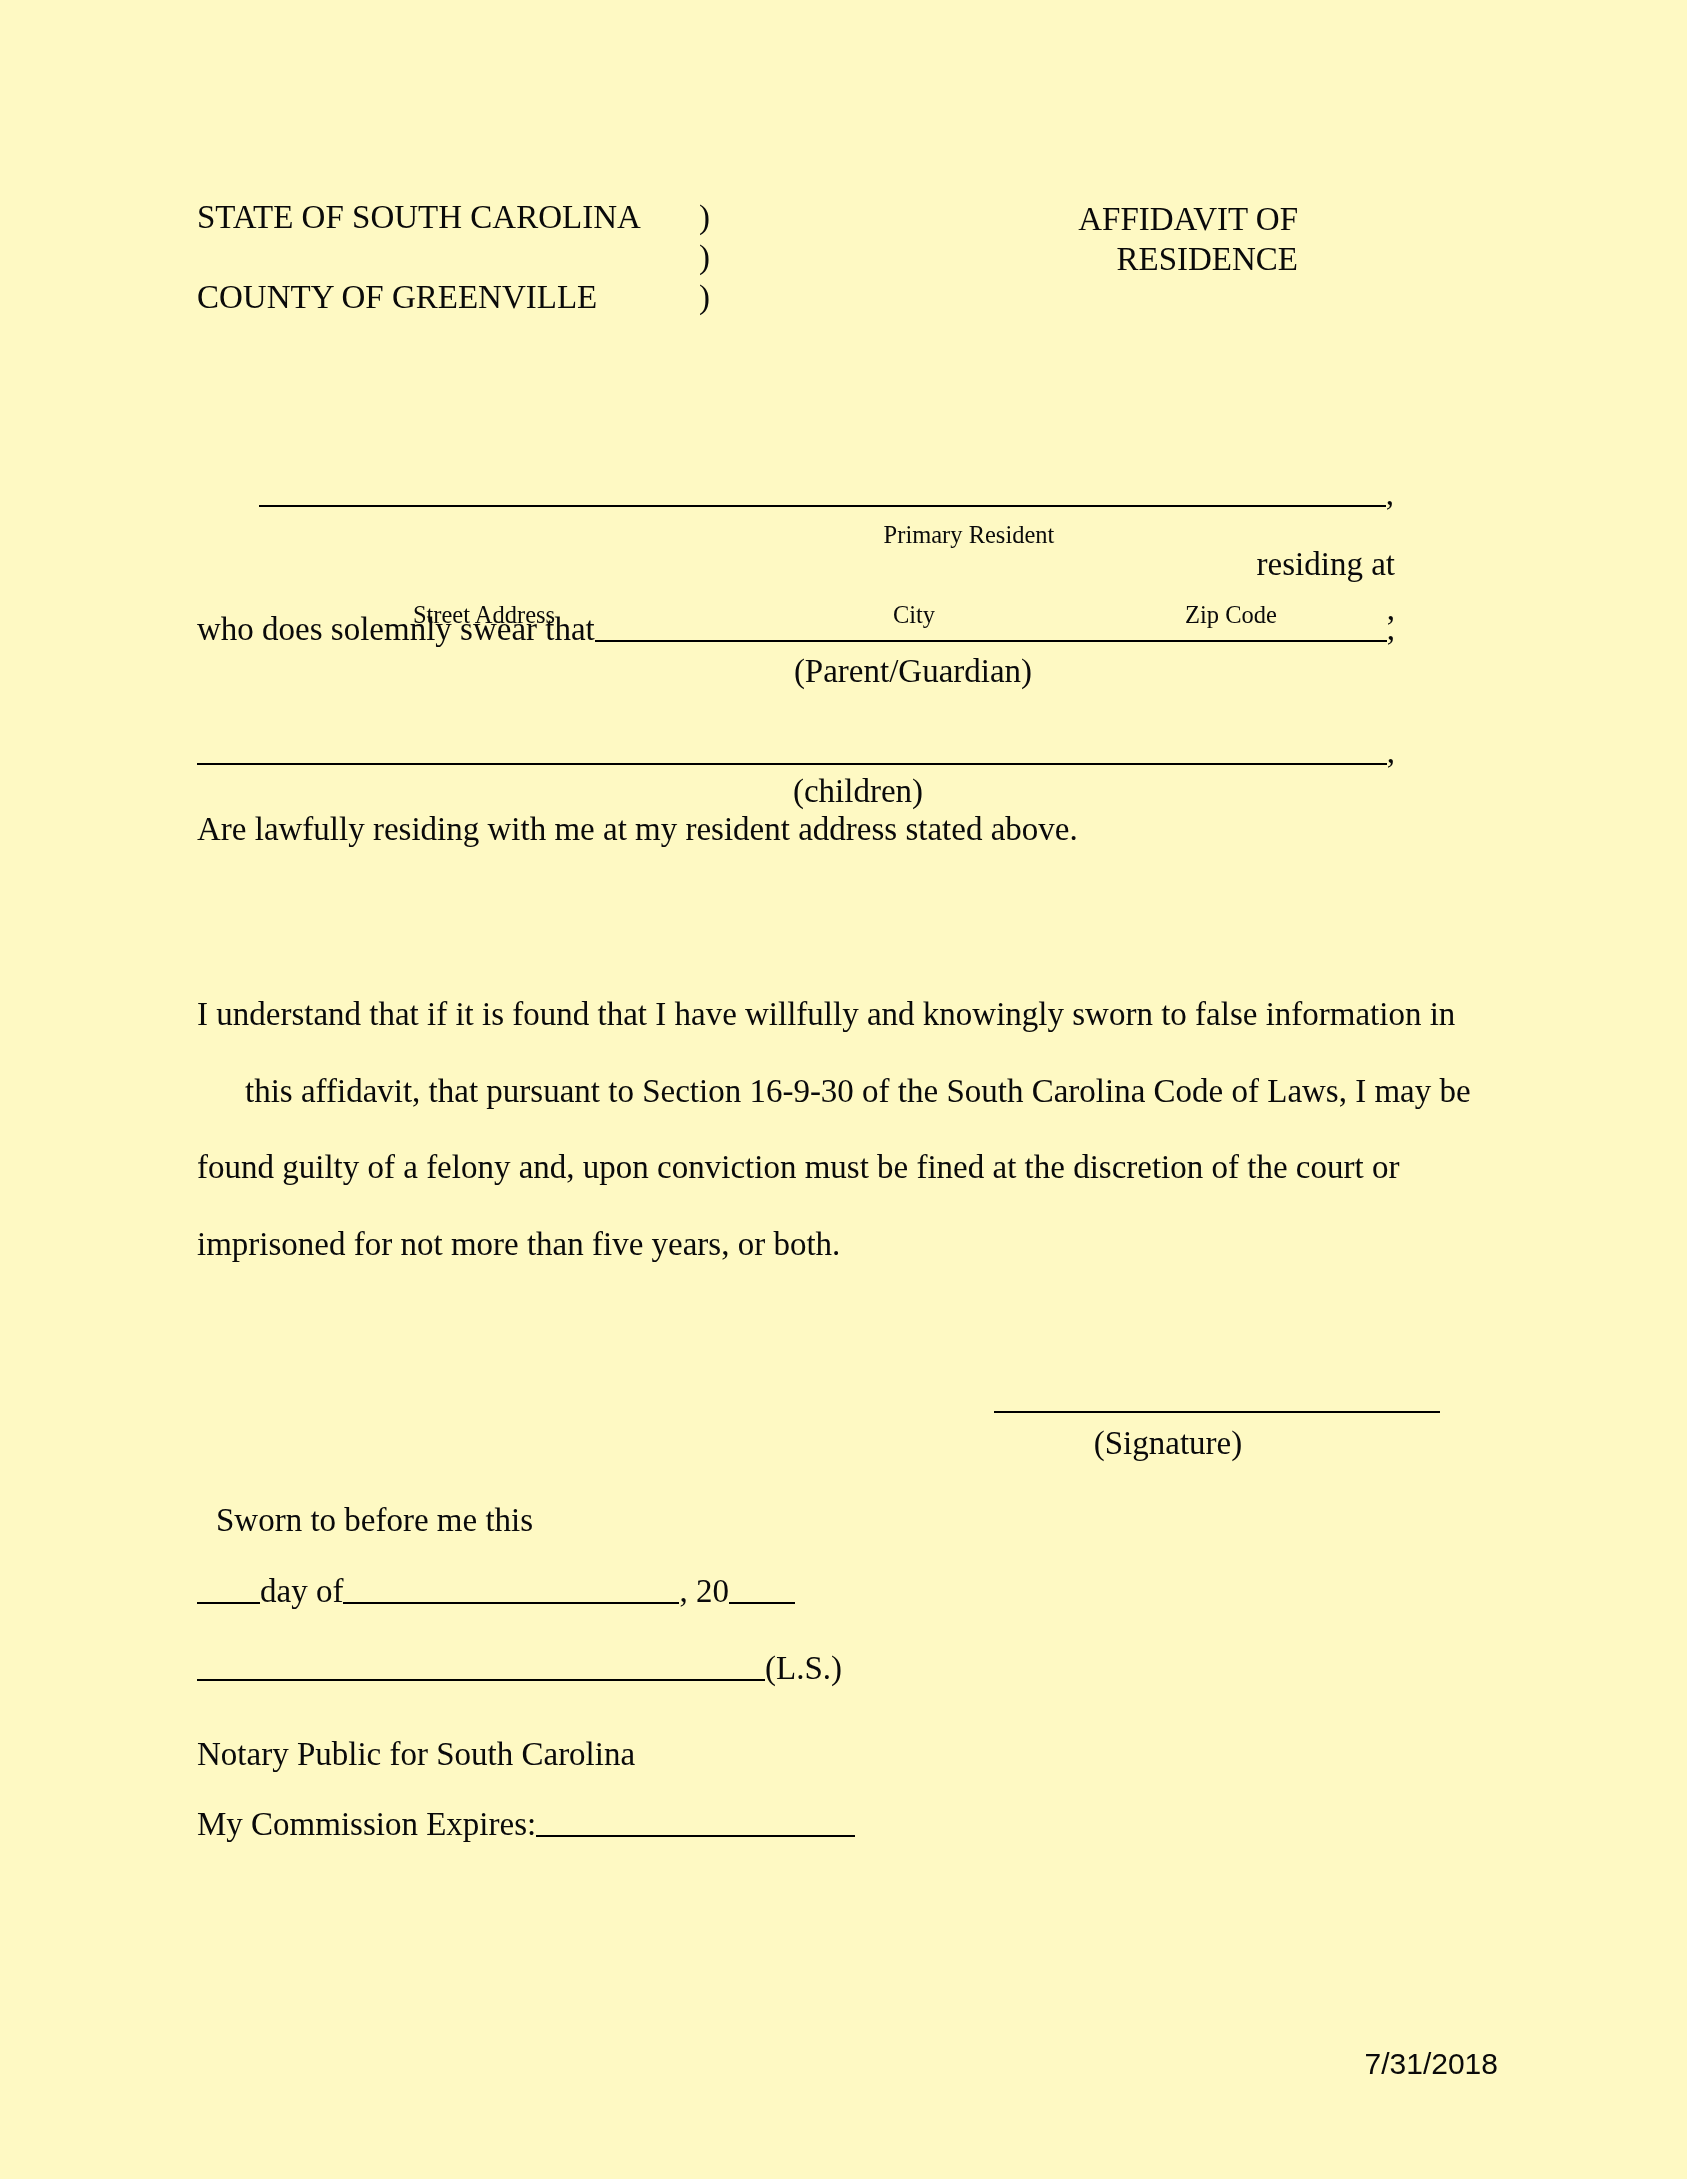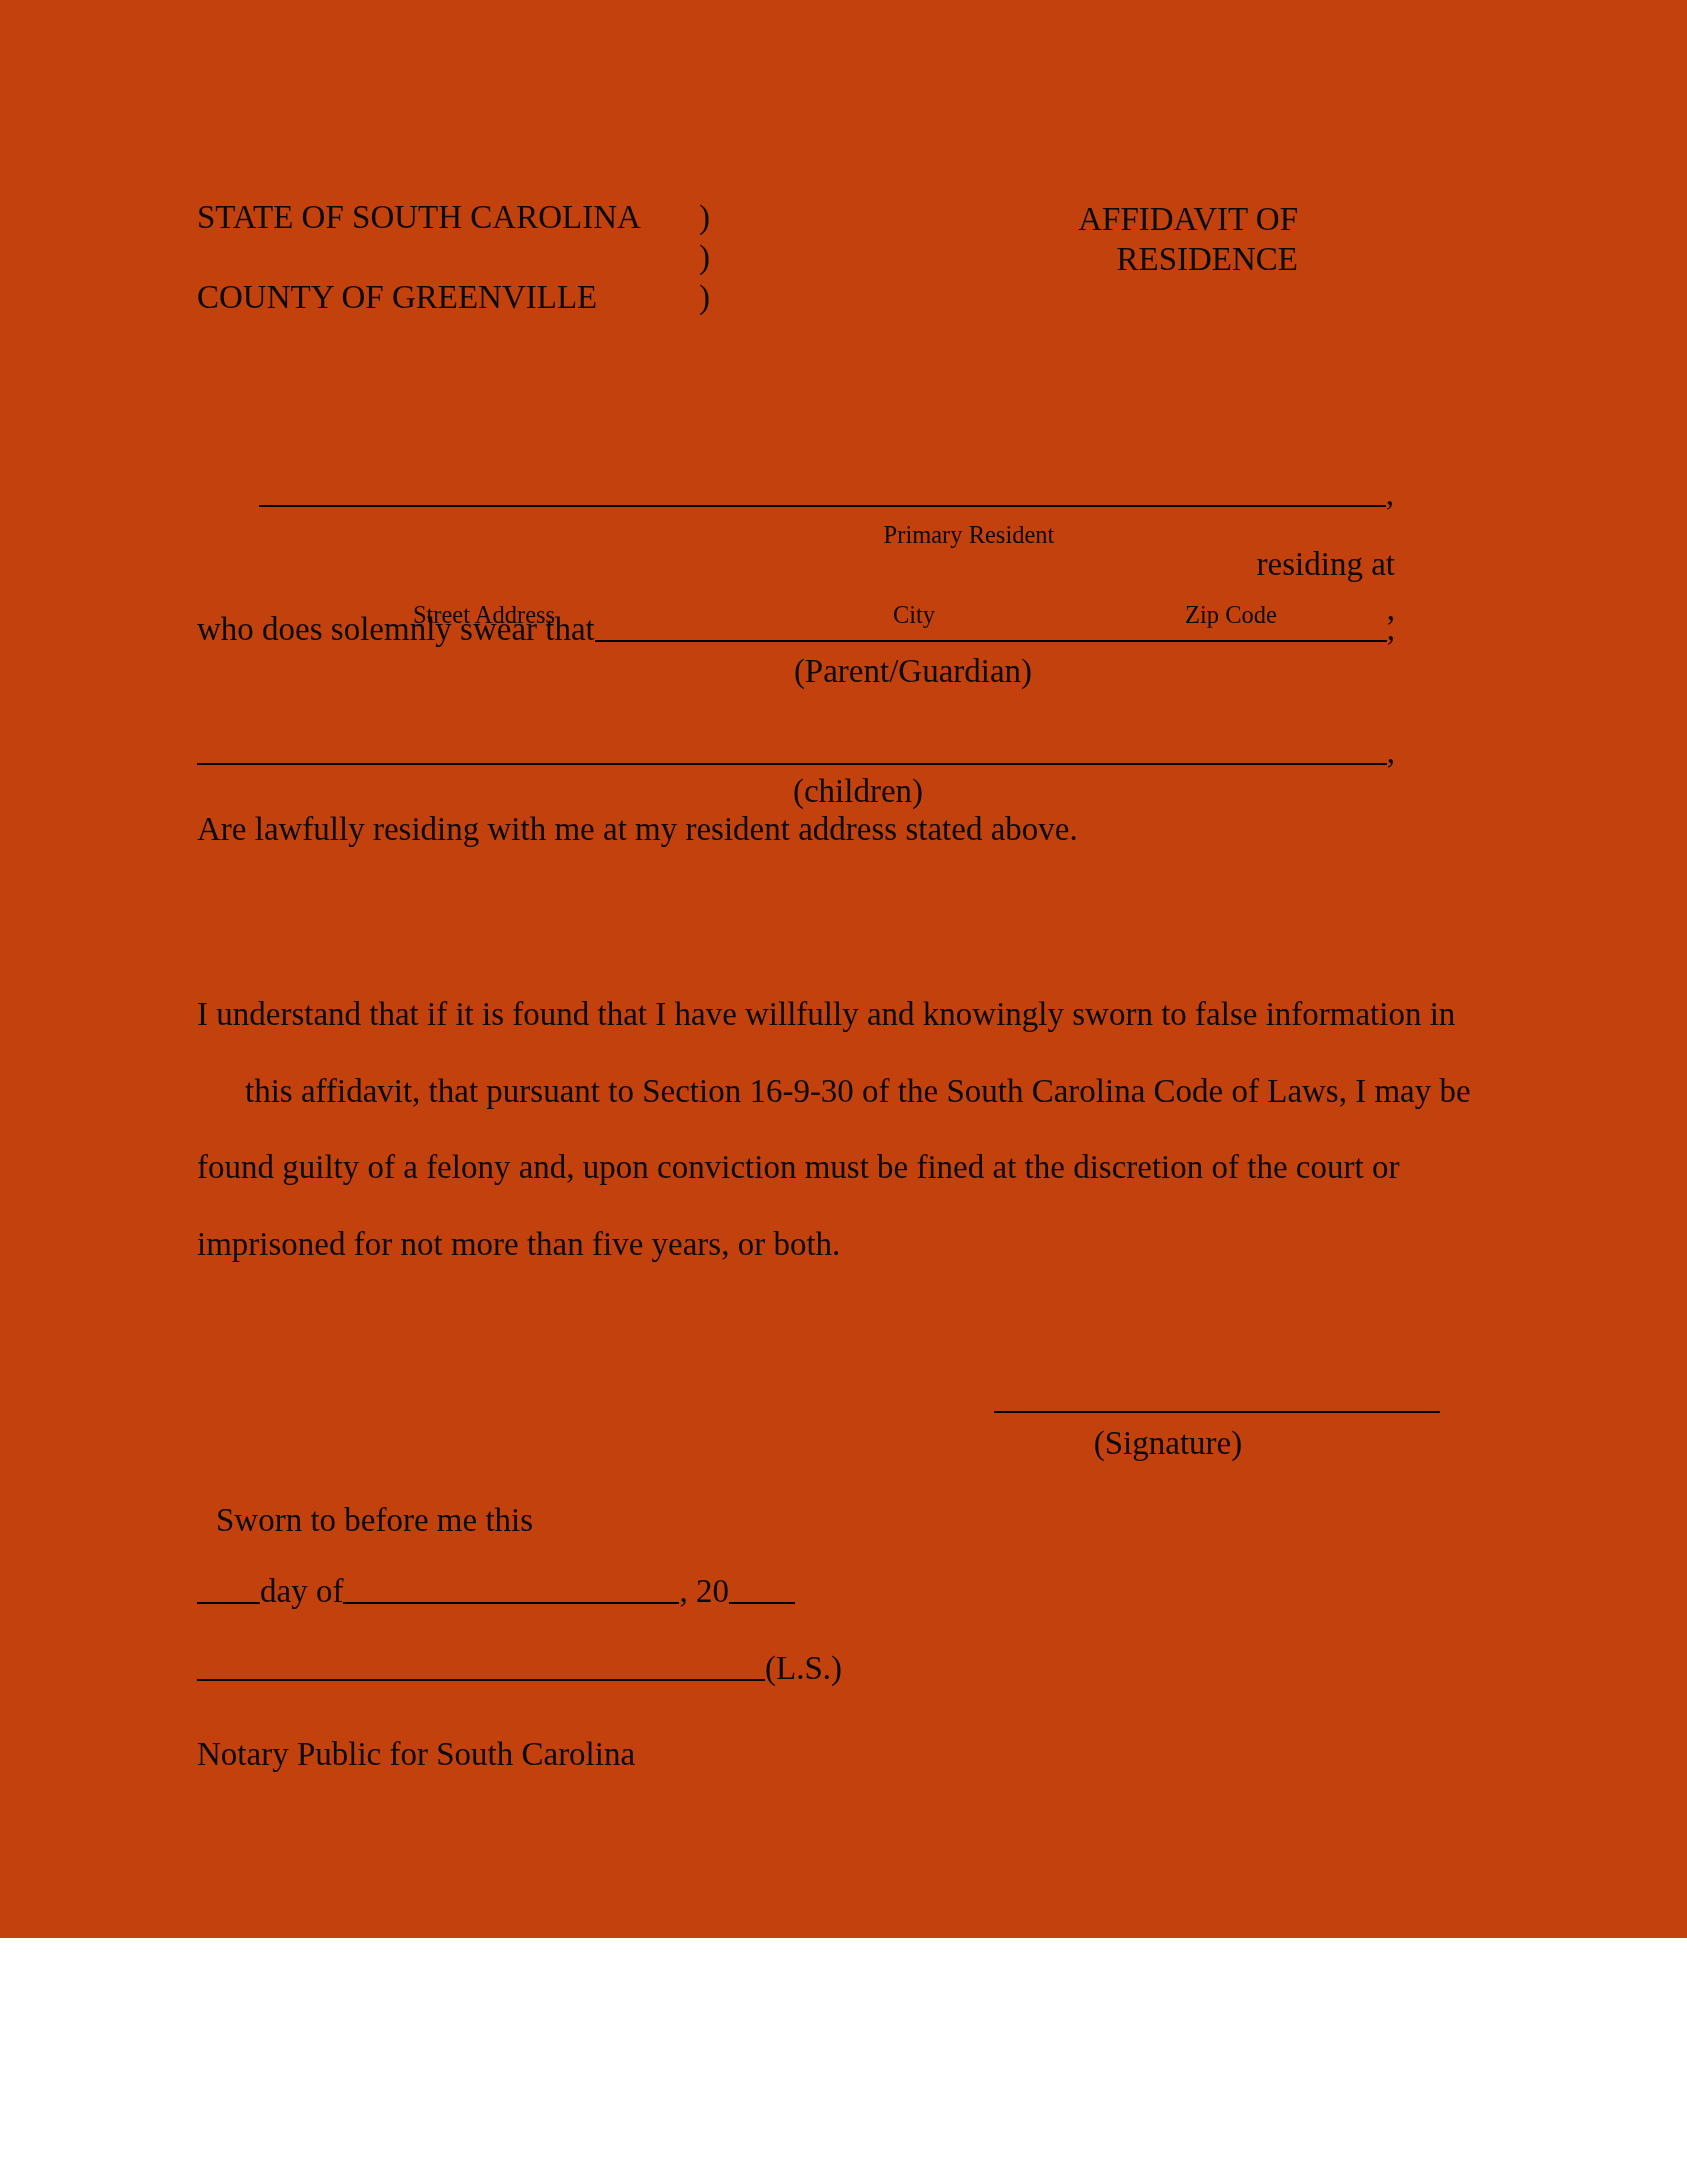--- a/index.html
+++ b/index.html
@@ -1,21 +1,21 @@
 <!DOCTYPE html>
 <html style="font-size:14px"><head>
 <meta charset="utf-8">
 <style>
   * { margin: 0; padding: 0; box-sizing: border-box; }
   html, body { background: #ffffff; }
   .page {
     position: relative;
     width: 1687px;
-    height: 1938px;
-    background: #c2410c;
+    height: 2179px;
+    background: #fef9c3;
     color: #0a0a0a;
     font-family: "Liberation Serif", "DejaVu Serif", serif;
     overflow: hidden;
   }
   .txt {
     position: absolute;
     font-size: 33px;
     line-height: 37px;
     white-space: nowrap;
   }
@@ -148,17 +148,21 @@
     <span class="fill" style="width:66px;"></span>
   </div>
 
   <div class="row" style="left:197px; width:664px; top:1650px;">
     <span class="fill" style="width:568px;"></span>
     <span class="t">(L.S.)</span>
   </div>
 
   <div class="txt" style="left:197px; top:1736px;">Notary Public for South Carolina</div>
 
+  <div class="row" style="left:197px; width:673px; top:1806px;">
+    <span class="t">My Commission Expires:</span>
+    <span class="fill" style="width:319px;"></span>
+  </div>
 
   <div class="rev-date">7/31/2018</div>
 
 </div>
 
 
 </body></html>

